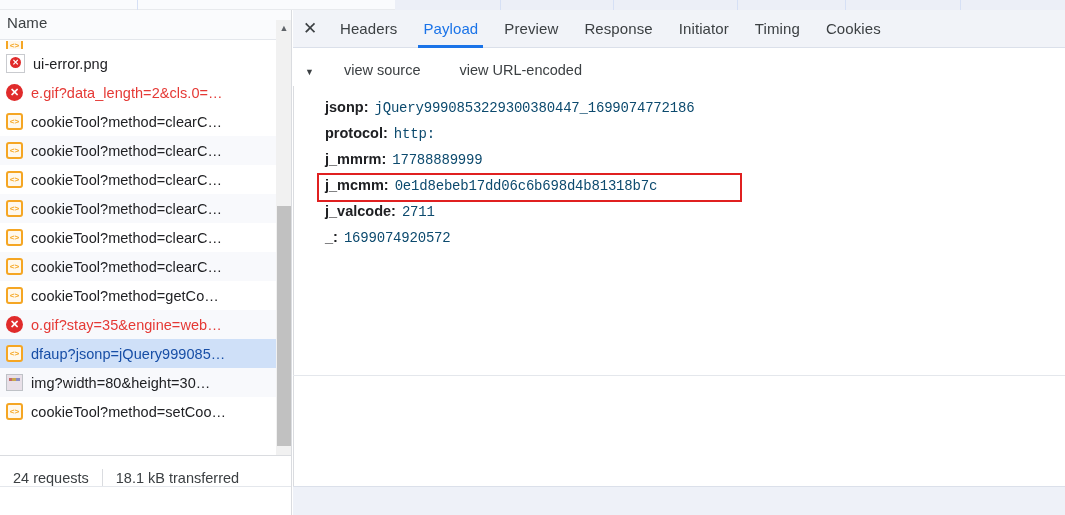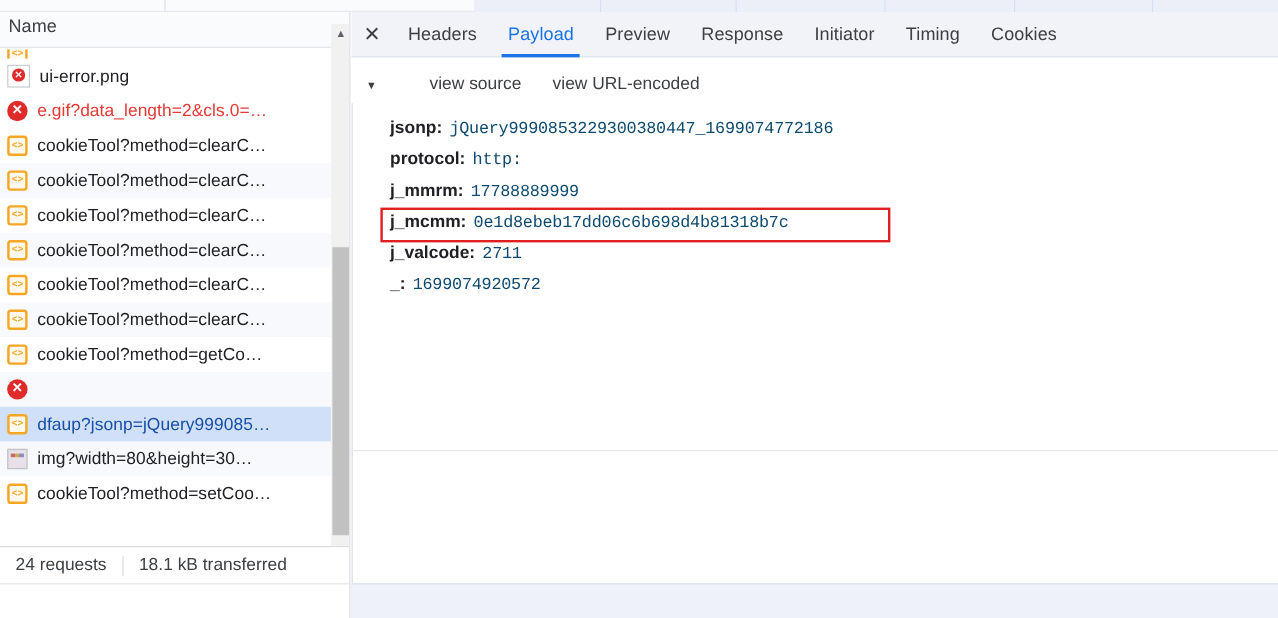--- a/index.html
+++ b/index.html
@@ -156,21 +156,21 @@
     width: 14px; height: 240px;
     background: #c1c1c1;
   }
 
   
   .status-bar {
     position: absolute; left: 0; bottom: 29px;
     width: 291px; height: 31px;
     box-sizing: border-box;
     border-top: 1px solid #dadce0;
-    display: flex; align-items: center;
+    display: flex; align-items: flex-end;
     background: #ffffff;
   }
   .status-bar .item {
     font-size: 14.5px; color: #3c4043;
     padding: 0 13px;
   }
   .status-bar .sep {
     width: 1px; height: 17px; background: #dadce0;
   }
   .left-footer {
@@ -233,23 +233,23 @@
   .caret {
     font-size: 9px; color: #3c4043; margin-right: 2px;
     line-height: 1;
   }
   .section-title {
     font-size: 15px; font-weight: bold; color: #202124;
     letter-spacing: .1px;
   }
   .head-link {
     font-size: 14.5px; color: #3c4043;
-    margin-left: 42px;
-  }
-  .head-link.second { margin-left: 26px; }
+    margin-left: 28px;
+  }
+  .head-link.second { margin-left: 39px; }
 
   .params {
     position: relative;
     margin-top: 13px;
     padding-left: 32px;
   }
   .param-row {
     position: relative;
     height: 26px;
     display: flex; align-items: baseline;
@@ -356,20 +356,21 @@
         <div class="req-row alt">
           <span class="req-icon icon-script">&lt;&gt;</span>
           <span class="req-label">cookieTool?method=clearC…</span>
         </div>
         <div class="req-row">
           <span class="req-icon icon-script">&lt;&gt;</span>
           <span class="req-label">cookieTool?method=getCo…</span>
         </div>
         <div class="req-row alt">
           <span class="req-icon icon-error">✕</span>
+          <span class="req-label err">o.gif?stay=35&amp;engine=web…</span>
         </div>
         <div class="req-row selected">
           <span class="req-icon icon-script">&lt;&gt;</span>
           <span class="req-label sel">dfaup?jsonp=jQuery999085…</span>
         </div>
         <div class="req-row alt">
           <span class="req-icon icon-image">
             <span class="strip"></span>
           </span>
           <span class="req-label">img?width=80&amp;height=30…</span>

